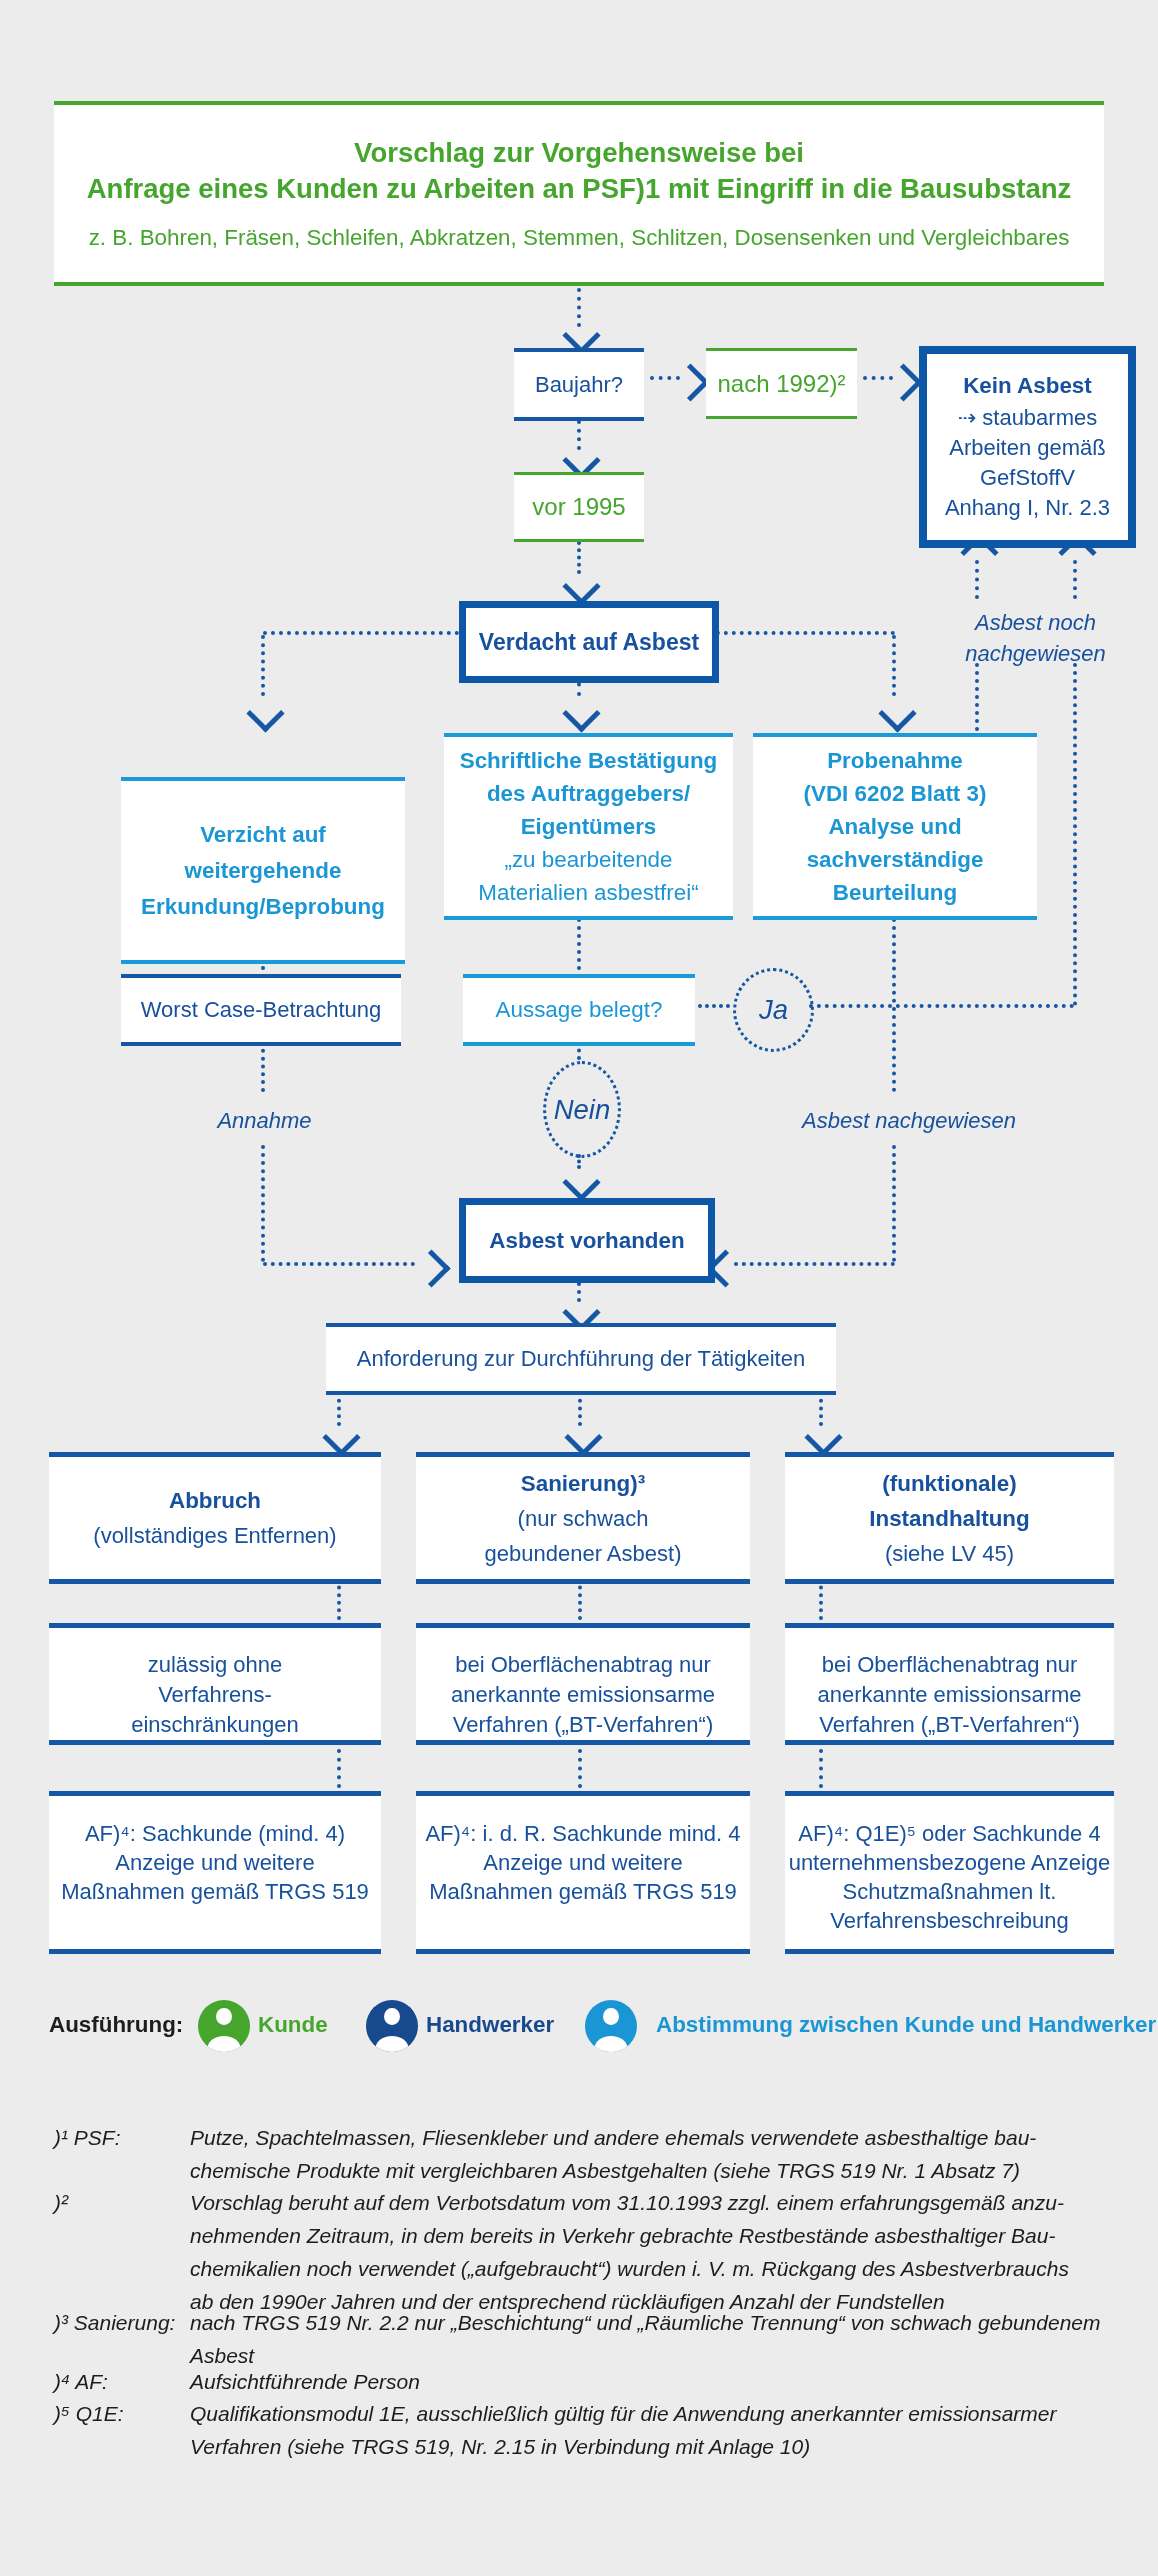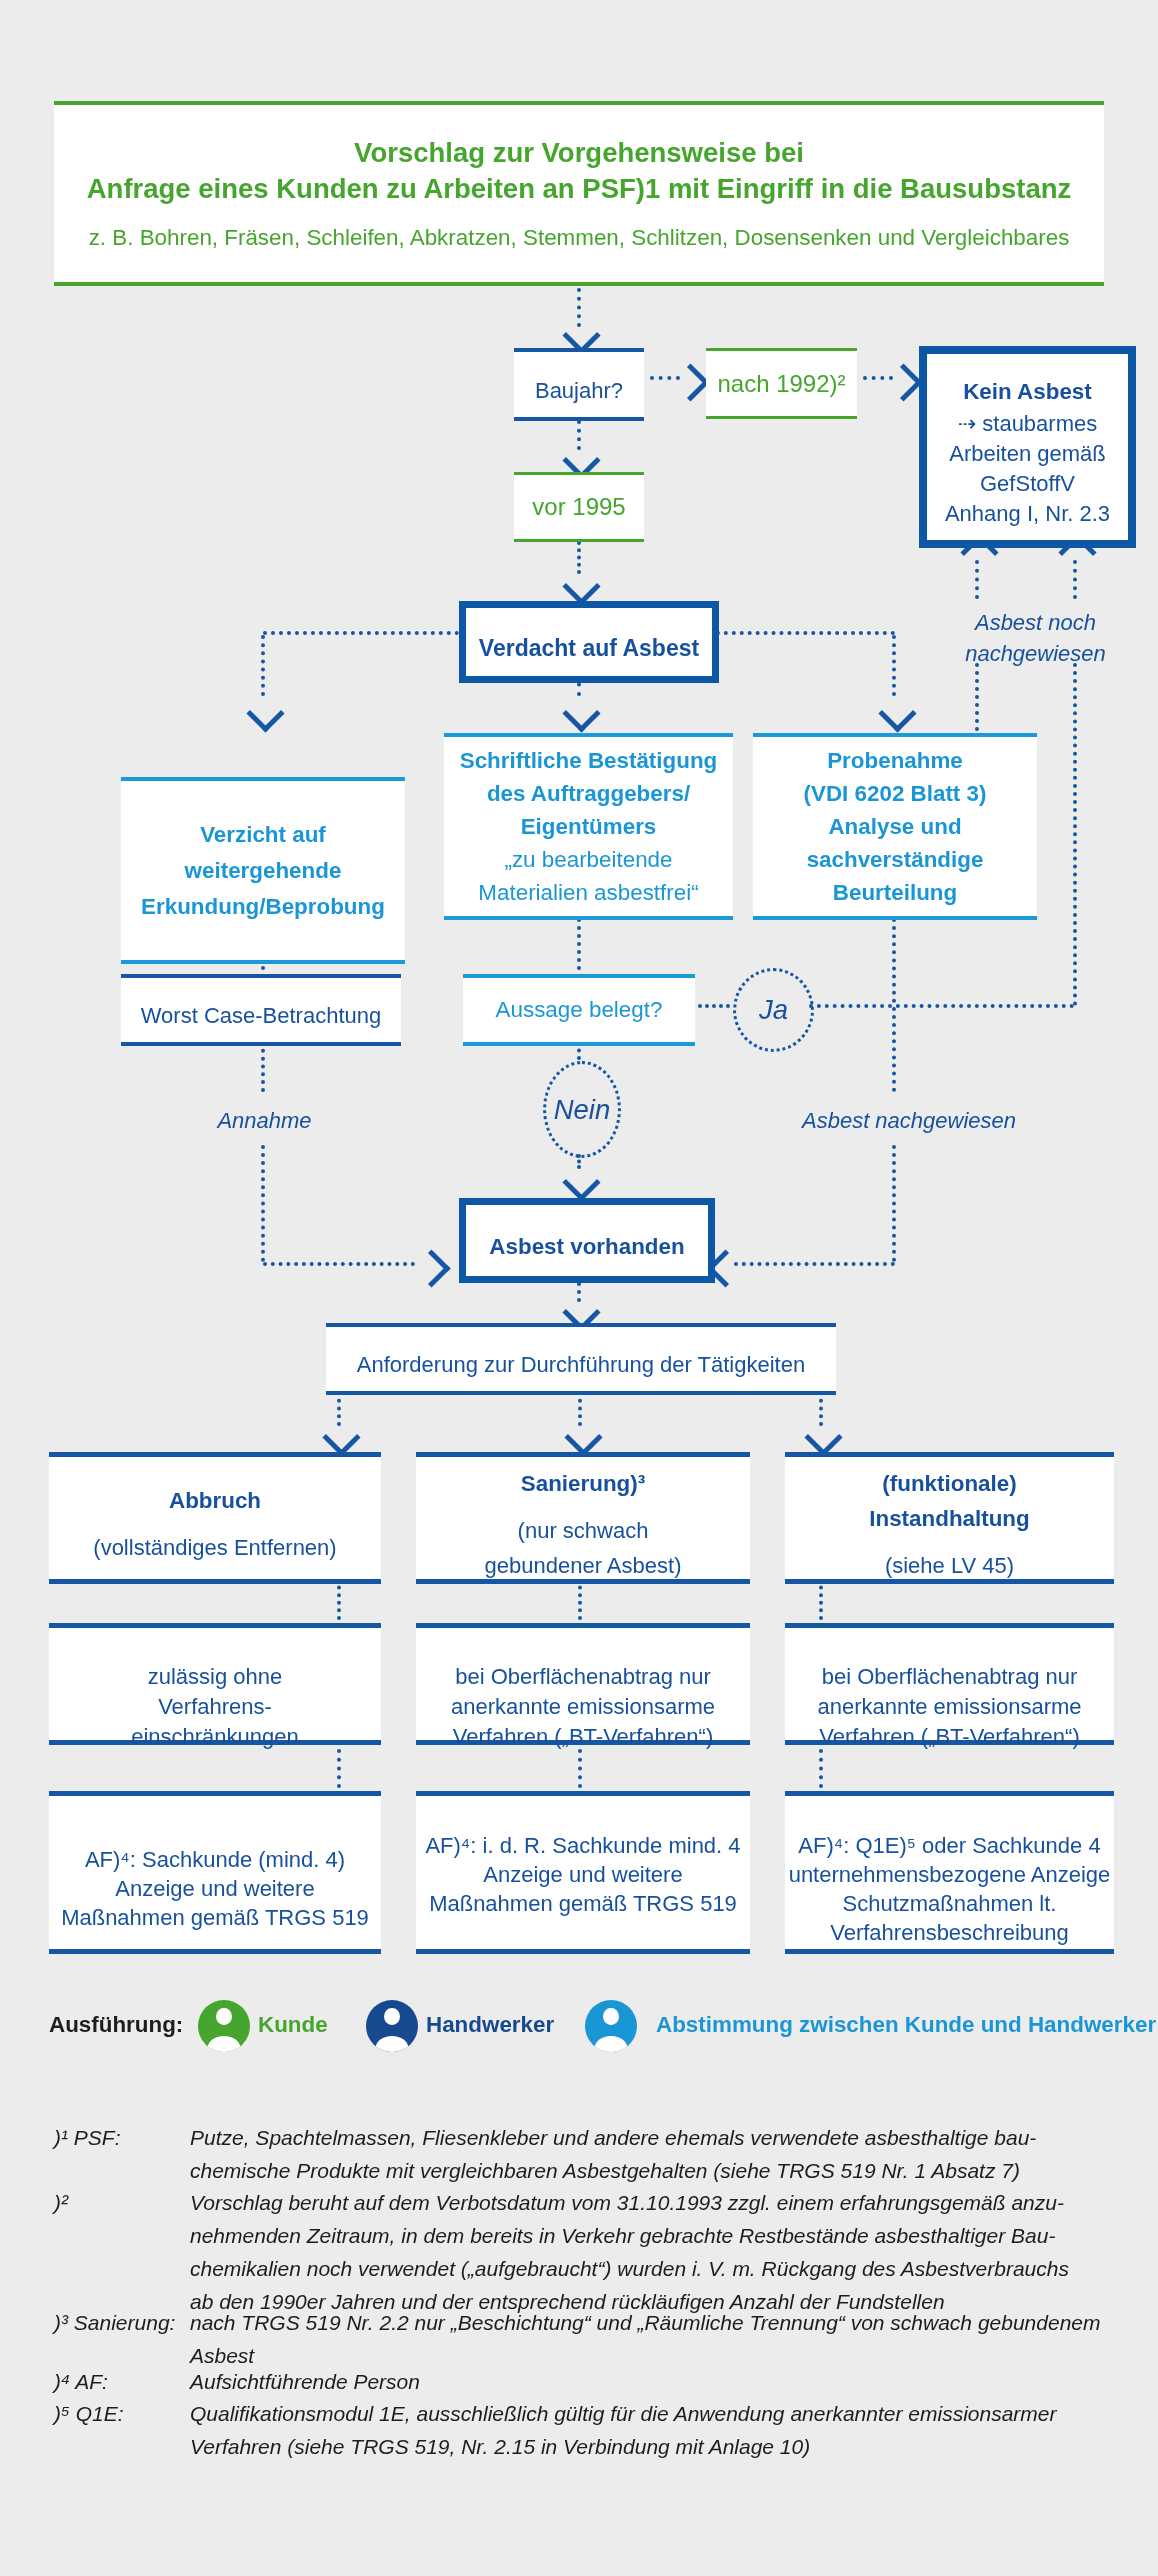--- a/index.html
+++ b/index.html
@@ -8,21 +8,21 @@
   
   .abs{position:absolute;}
   .box{position:absolute;background:#fff;display:flex;flex-direction:column;
        align-items:center;justify-content:center;text-align:center;}
   .rule-navy{border-top:4.3px solid var(--line);border-bottom:4.3px solid var(--line);}
   .rule-navy7{border-top:5px solid var(--line);border-bottom:5px solid var(--line);}
   .rule-green{border-top:3.6px solid var(--green);border-bottom:3.6px solid var(--green);}
   .rule-cyan{border-top:4.3px solid var(--cyan_rule);border-bottom:4.3px solid var(--cyan_rule);}
   .heavy{position:absolute;background:#fff;border:7.2px solid var(--heavy);display:flex;
          flex-direction:column;align-items:center;justify-content:center;text-align:center;}
-  .t-navy{color:var(--navy);font-size:22px;margin-top:12px;}
+  .t-navy{color:var(--navy);font-size:22px;}
   .t-cyan{color:var(--cyan);font-size:22.4px;}
   .t-green{color:var(--green);font-size:24px;}
   .bold{font-weight:bold;}
   .vl{position:absolute;width:0;border-left:4.3px dotted var(--line);}
   .hl{position:absolute;height:0;border-top:4.3px dotted var(--line);}
   .chev{position:absolute;width:22px;height:22px;border:solid var(--line);border-width:0 5.8px 5.8px 0;}
   .chev.d{transform:rotate(45deg);}
   .chev.u{transform:rotate(225deg);}
   .chev.r{transform:rotate(-45deg);}
   .chev.l{transform:rotate(135deg);}
@@ -55,21 +55,21 @@
   #c-nein{left:543px;top:1061px;width:72px;height:91px;text-align:right;}
   #n-vorhanden{left:459px;top:1198px;width:242px;height:71px;}
   #n-vorhanden .t{font-size:22.4px;}
   #n-anforderung{left:326px;top:1323px;width:510px;height:64px;}
   #n-d1{left:49px;top:1452px;width:332px;height:122px;line-height:35px;}
   #n-d2{left:416px;top:1452px;width:334px;height:122px;line-height:35px;}
   #n-d3{left:785px;top:1452px;width:329px;height:122px;line-height:35px;}
   #n-e1{left:49px;top:1623px;width:332px;height:122px;line-height:30px;justify-content:flex-start;padding-top:22px;box-sizing:border-box;}
   #n-e2{left:416px;top:1623px;width:334px;height:122px;line-height:30px;justify-content:flex-start;padding-top:22px;box-sizing:border-box;}
   #n-e3{left:785px;top:1623px;width:329px;height:122px;line-height:30px;justify-content:flex-start;padding-top:22px;box-sizing:border-box;}
-  #n-f1{left:49px;top:1791px;width:332px;height:163px;line-height:29px;justify-content:flex-start;padding-top:37px;box-sizing:border-box;}
+  #n-f1{left:49px;top:1791px;width:332px;height:163px;line-height:29px;justify-content:flex-start;padding-top:23px;box-sizing:border-box;}
   #n-f2{left:416px;top:1791px;width:334px;height:163px;line-height:29px;justify-content:flex-start;padding-top:23px;box-sizing:border-box;}
   #n-f3{left:785px;top:1791px;width:329px;height:163px;line-height:29px;justify-content:flex-start;padding-top:23px;box-sizing:border-box;}
   
   #L1{left:577px;top:288px;height:39px;}   #A1{left:568px;top:322px;}
   #L2{left:577px;top:420px;height:30px;}   #A2{left:568px;top:447px;}
   #L3{left:577px;top:541px;height:33px;}   #A3{left:568px;top:573px;}
   #H1{left:650px;top:376px;width:30px;}    #AH1{left:677px;top:369px;}
   #H2{left:863px;top:376px;width:30px;}   #AH2{left:890px;top:369px;}
   #H3{left:263px;top:631px;width:196px;}
   #H4{left:700px;top:631px;width:195px;}

